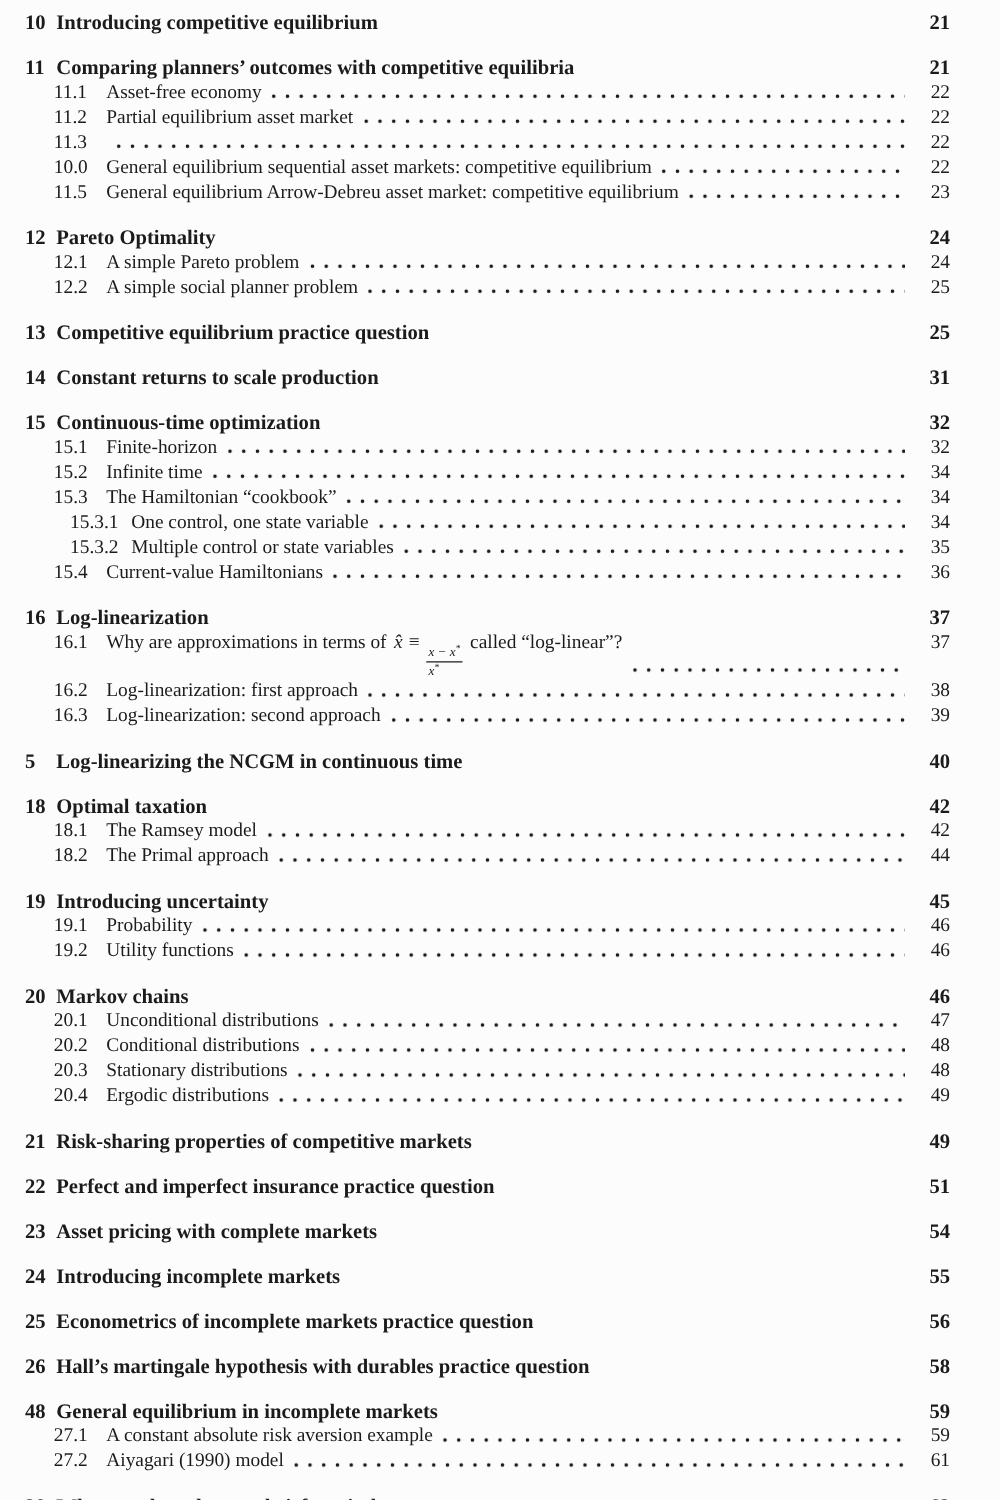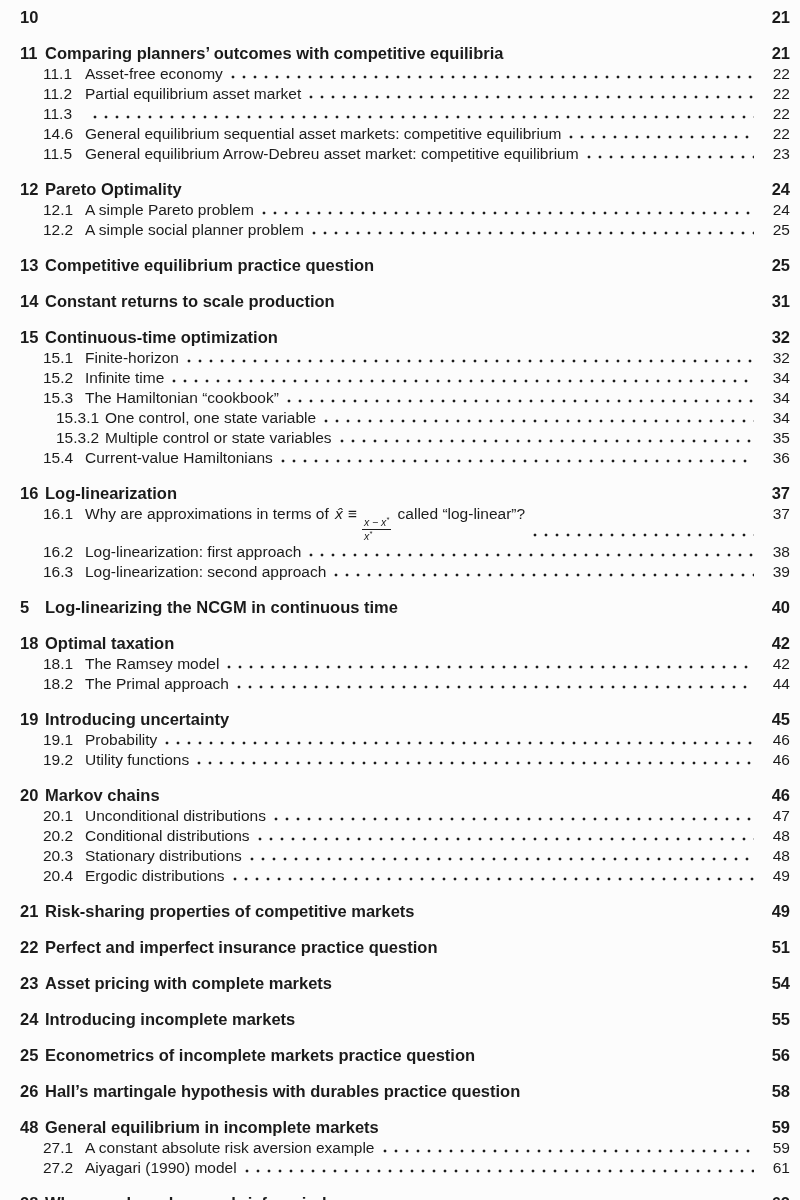--- a/index.html
+++ b/index.html
@@ -1,20 +1,20 @@
 <!DOCTYPE html>
 <html><head>
 <meta charset="utf-8">
 <style>
   html,body{margin:0;padding:0;background:#ffffff;}
   .doc-page{
     width:800px;height:1200px;box-sizing:border-box;
     background:#fcfcfc;color:#1b1b1b;
-    font-family:Liberation Sans, sans-serif;
-    padding:7px 10px 0 20px;overflow:hidden;
+    font-family:Liberation Serif, serif;
+    padding:7px 40px 0 20px;overflow:hidden;
   }
   .sec-block{margin-top:15px;}
   .sec-block:first-child{margin-top:0;}
   .row{display:flex;align-items:baseline;}
   .sec-row{font-weight:bold;font-size:16.5px;line-height:21px;}
   .sec-row .num{flex:0 0 25px;}
   .sub-row{font-size:15.5px;line-height:20px;}
   .sub-row .num{flex:0 0 42px;margin-left:23px;}
   .subsub-row .num{flex:0 0 49px;margin-left:36px;}
   .title{white-space:nowrap;}
@@ -38,20 +38,21 @@
   .msup{font-size:7.5px;vertical-align:4px;}
 </style>
 </head>
 <body>
 
 <div class="doc-page">
   <div id="toc">
       <div class="sec-block">
         <div class="row sec-row">
           <span class="num">10</span>
+          <span class="title">Introducing competitive equilibrium</span>
           <span class="fill"></span>
           <span class="pagenum">21</span>
         </div>
       </div>
       <div class="sec-block">
         <div class="row sec-row">
           <span class="num">11</span>
           <span class="title">Comparing planners’ outcomes with competitive equilibria</span>
           <span class="fill"></span>
           <span class="pagenum">21</span>
@@ -67,21 +68,21 @@
           <span class="title">Partial equilibrium asset market</span>
           <span class="leader"></span>
           <span class="pagenum">22</span>
         </div>
         <div class="row sub-row">
           <span class="num">11.3</span>
           <span class="leader"></span>
           <span class="pagenum">22</span>
         </div>
         <div class="row sub-row">
-          <span class="num">14.6</span>
+          <span class="num">10.0</span>
           <span class="title">General equilibrium sequential asset markets: competitive equilibrium</span>
           <span class="leader"></span>
           <span class="pagenum">22</span>
         </div>
         <div class="row sub-row">
           <span class="num">11.5</span>
           <span class="title">General equilibrium Arrow-Debreu asset market: competitive equilibrium</span>
           <span class="leader"></span>
           <span class="pagenum">23</span>
         </div>

